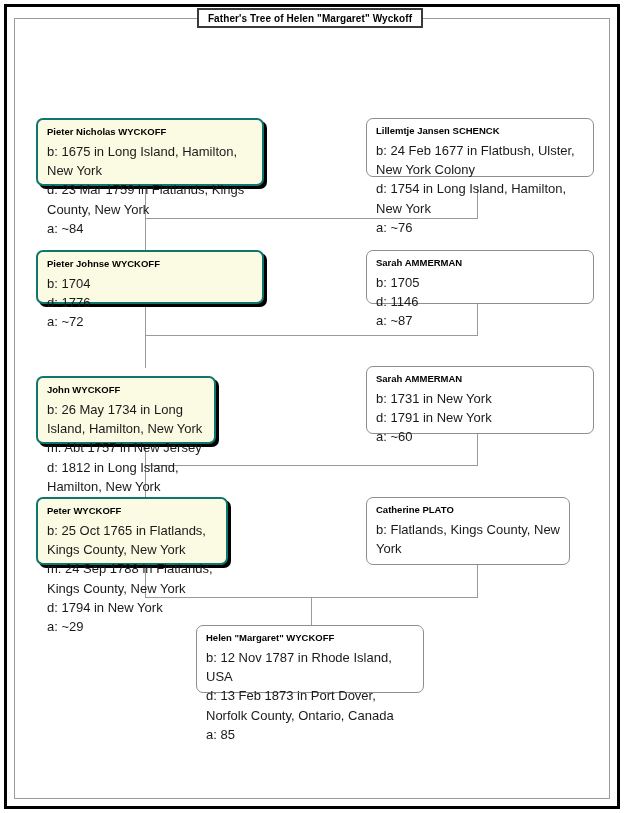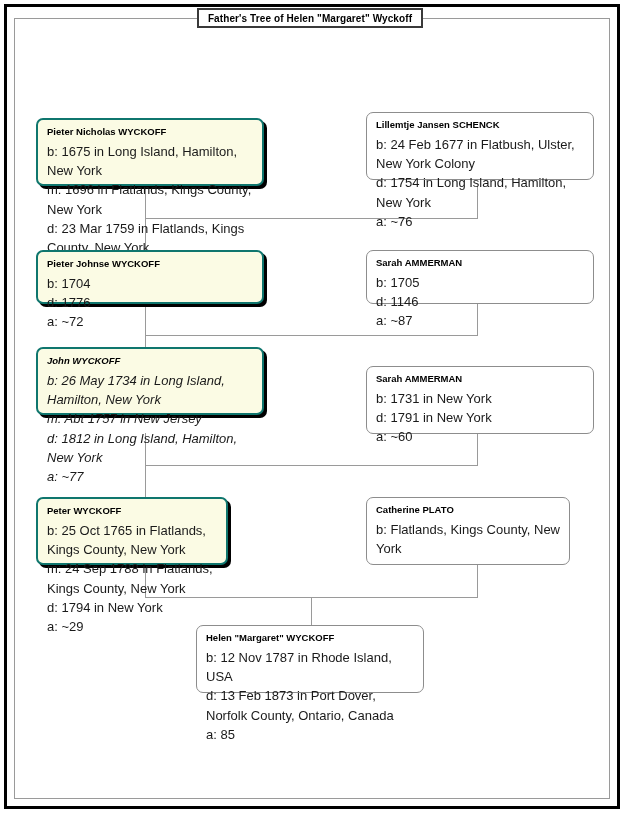--- a/index.html
+++ b/index.html
@@ -130,47 +130,46 @@
   <div class="conn conn-v" style="left:145px; top:465px; height:33px;"></div>
 
   <div class="conn conn-v" style="left:145px; top:565px; height:33px;"></div>
   <div class="conn conn-v" style="left:477px; top:565px; height:33px;"></div>
   <div class="conn conn-h" style="left:145px; top:597px; width:333px;"></div>
   <div class="conn conn-v" style="left:311px; top:597px; height:28px;"></div>
 
   <div class="person ancestor" style="left:36px; top:118px; width:228px; height:68px;">
     <div class="p-name">Pieter Nicholas WYCKOFF</div>
     <div class="p-fact">b: 1675 in Long Island, Hamilton, New York</div>
-    <div class="p-fact">m: 1696 in Flatlands, Kings County, New York</div>
     <div class="p-fact">d: 23 Mar 1759 in Flatlands, Kings County, New York</div>
     <div class="p-fact">a: ~84</div>
   </div>
 
-  <div class="person spouse" style="left:366px; top:112px; width:228px; height:68px;">
+  <div class="person spouse" style="left:366px; top:118px; width:228px; height:59px;">
     <div class="p-name">Lillemtje Jansen SCHENCK</div>
     <div class="p-fact">b: 24 Feb 1677 in Flatbush, Ulster, New York Colony</div>
     <div class="p-fact">d: 1754 in Long Island, Hamilton, New York</div>
     <div class="p-fact">a: ~76</div>
   </div>
 
   <div class="person ancestor" style="left:36px; top:250px; width:228px; height:54px;">
     <div class="p-name">Pieter Johnse WYCKOFF</div>
     <div class="p-fact">b: 1704</div>
     <div class="p-fact">d: 1776</div>
     <div class="p-fact">a: ~72</div>
   </div>
 
   <div class="person spouse" style="left:366px; top:250px; width:228px; height:54px;">
     <div class="p-name">Sarah AMMERMAN</div>
     <div class="p-fact">b: 1705</div>
     <div class="p-fact">d: 1146</div>
     <div class="p-fact">a: ~87</div>
   </div>
 
-  <div class="person ancestor" style="left:36px; top:347px; width:228px; height:68px;font-style:italic;">
+  <div class="person ancestor" style="left:36px; top:376px; width:180px; height:68px;">
     <div class="p-name">John WYCKOFF</div>
     <div class="p-fact">b: 26 May 1734 in Long Island, Hamilton, New York</div>
     <div class="p-fact">m: Abt 1757 in New Jersey</div>
     <div class="p-fact">d: 1812 in Long Island, Hamilton, New York</div>
     <div class="p-fact">a: ~77</div>
   </div>
 
   <div class="person spouse" style="left:366px; top:366px; width:228px; height:68px;">
     <div class="p-name">Sarah AMMERMAN</div>
     <div class="p-fact">b: 1731 in New York</div>

